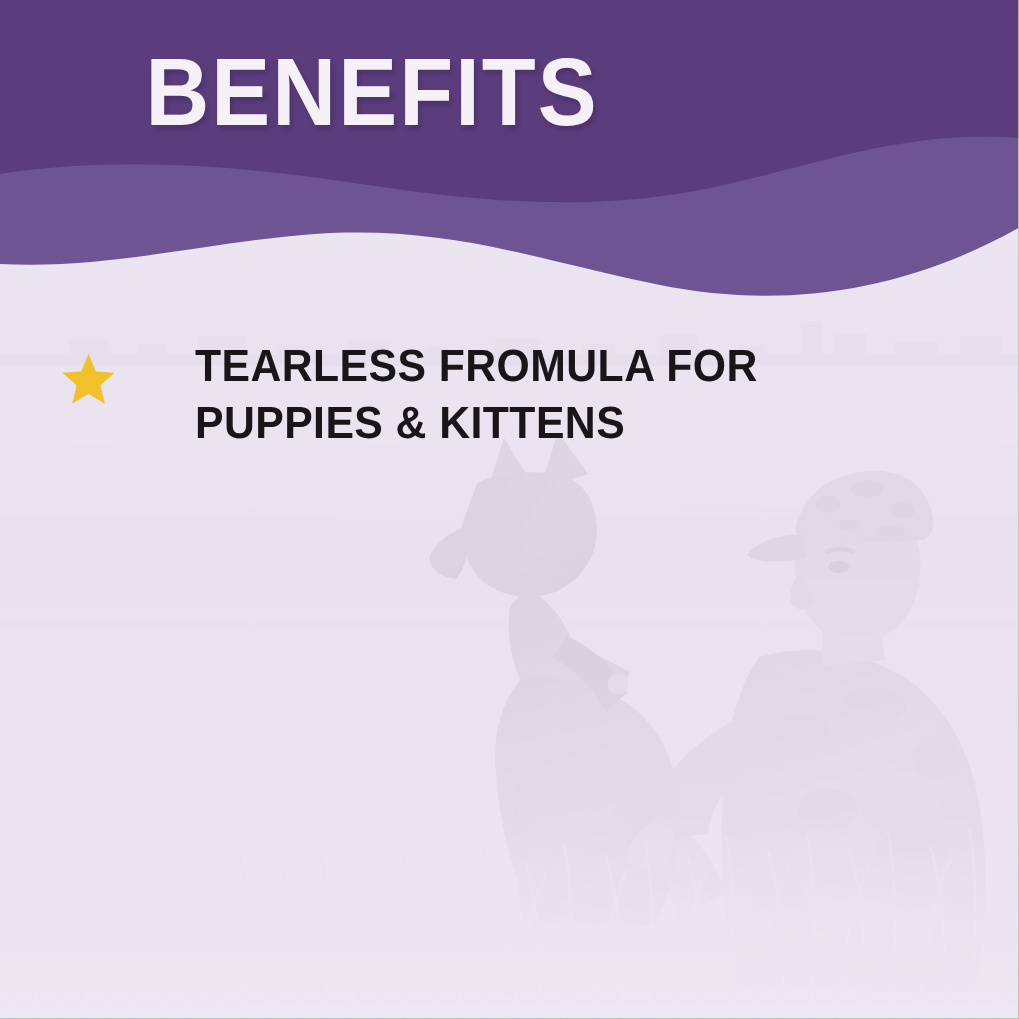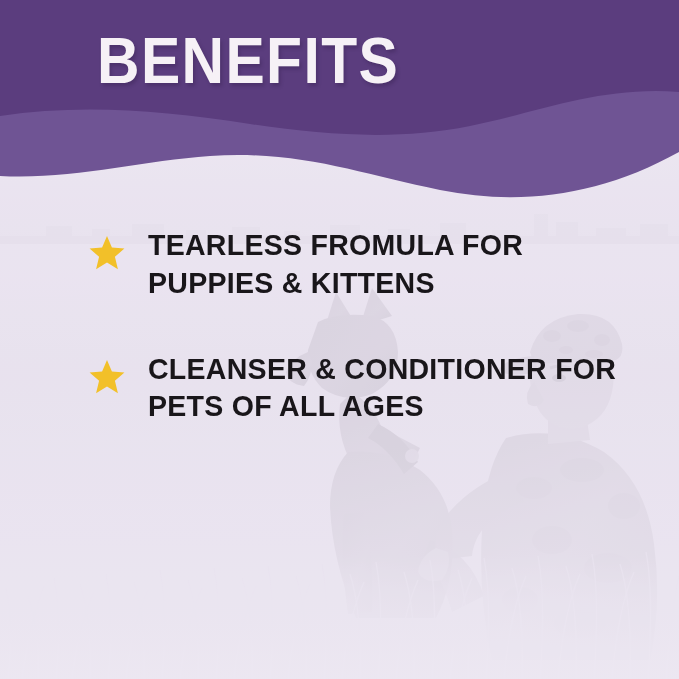--- a/index.html
+++ b/index.html
@@ -89,23 +89,24 @@
     top: 226px;
     width: 679px;
     list-style: none;
     margin: 0;
     padding: 0;
   }
   .benefit-item {
     position: relative;
     display: flex;
     align-items: flex-start;
-    padding-left: 88px;
+    padding-left: 40px;
     margin-bottom: 48px;
     min-height: 56px;
+    gap: 30px;
   }
   .benefit-star {
     flex: 0 0 auto;
     width: 38px;
     height: 38px;
     margin-top: 8px;
     margin-right: 22px;
     display: block;
   }
   .benefit-text {
@@ -320,22 +321,16 @@
   <ul id="benefits-list">
 
     <li class="benefit-item">
       <svg class="benefit-star" viewBox="0 0 24 24">
         <polygon points="12,1.2 15.1,8.6 23,9.2 17,14.4 18.9,22.2 12,18 5.1,22.2 7,14.4 1,9.2 8.9,8.6" fill="#f2c029"></polygon>
       </svg>
       <p class="benefit-text">TEARLESS FROMULA FOR PUPPIES &amp; KITTENS</p>
     </li>
 
 
-    <li class="benefit-item">
-      <svg class="benefit-star" viewBox="0 0 24 24">
-        <polygon points="12,1.2 15.1,8.6 23,9.2 17,14.4 18.9,22.2 12,18 5.1,22.2 7,14.4 1,9.2 8.9,8.6" fill="#f2c029"></polygon>
-      </svg>
-      <p class="benefit-text">CLEANSER &amp; CONDITIONER FOR PETS OF ALL AGES</p>
-    </li>
 
   </ul>
 
 </div>
 
 </body></html>

